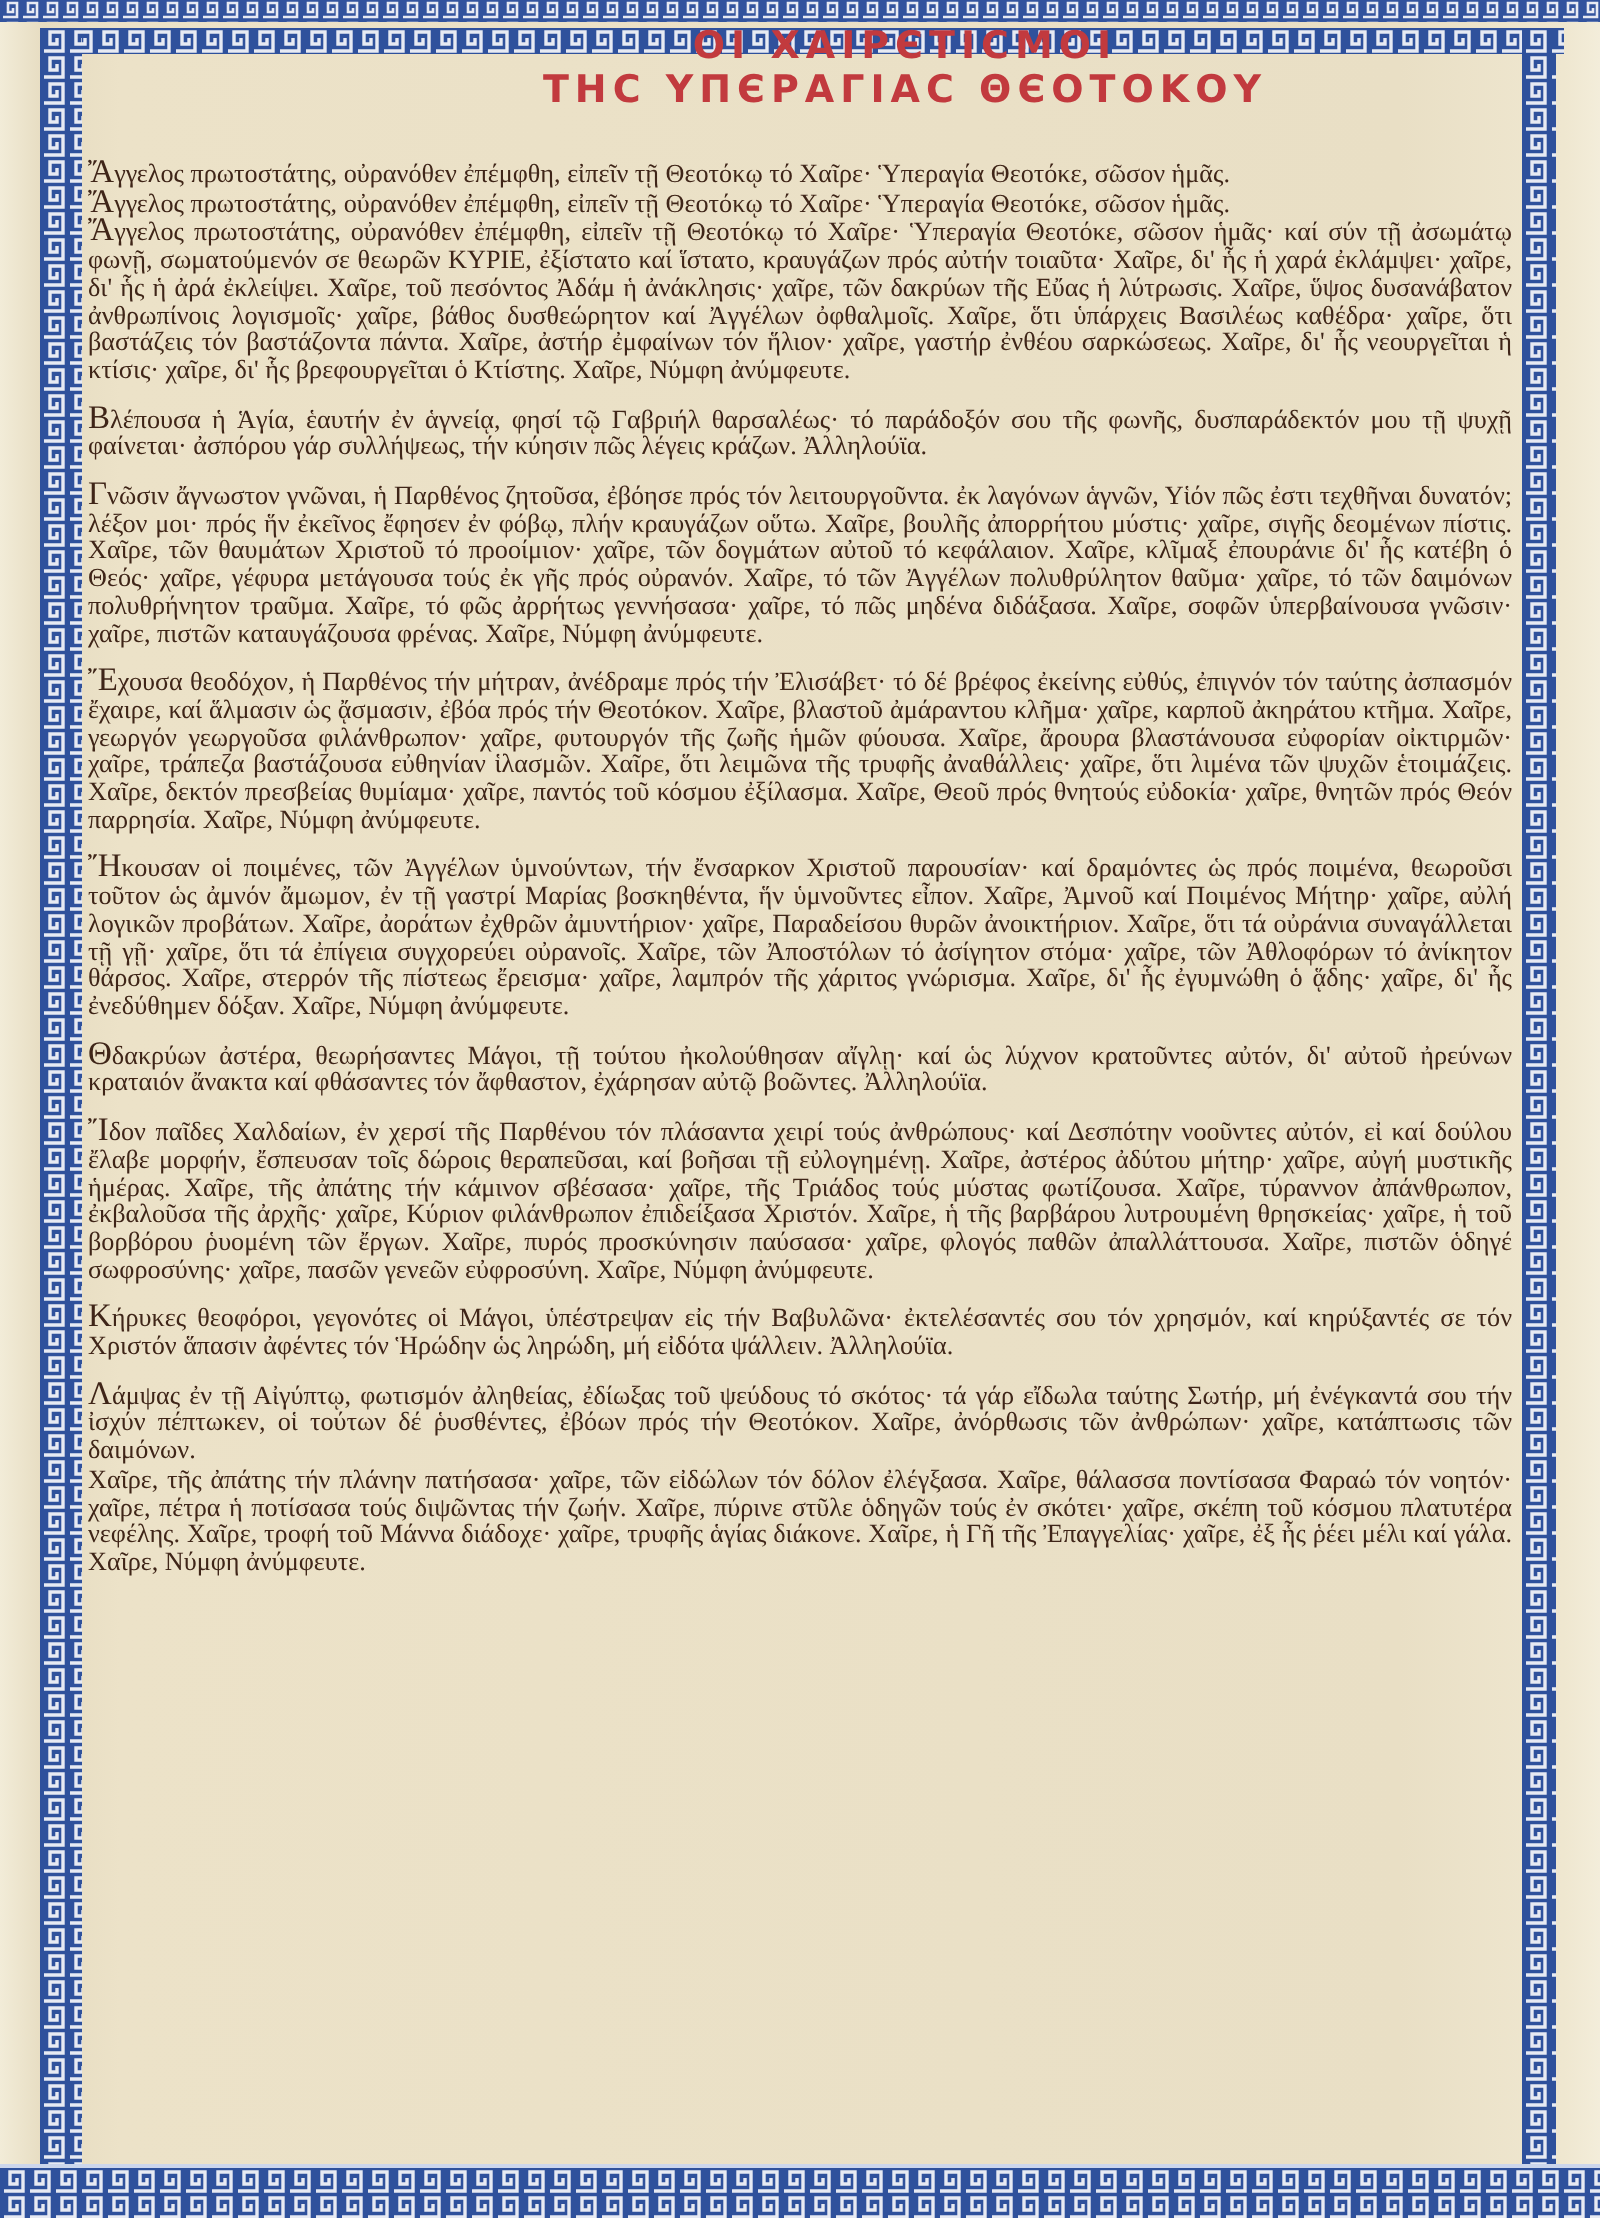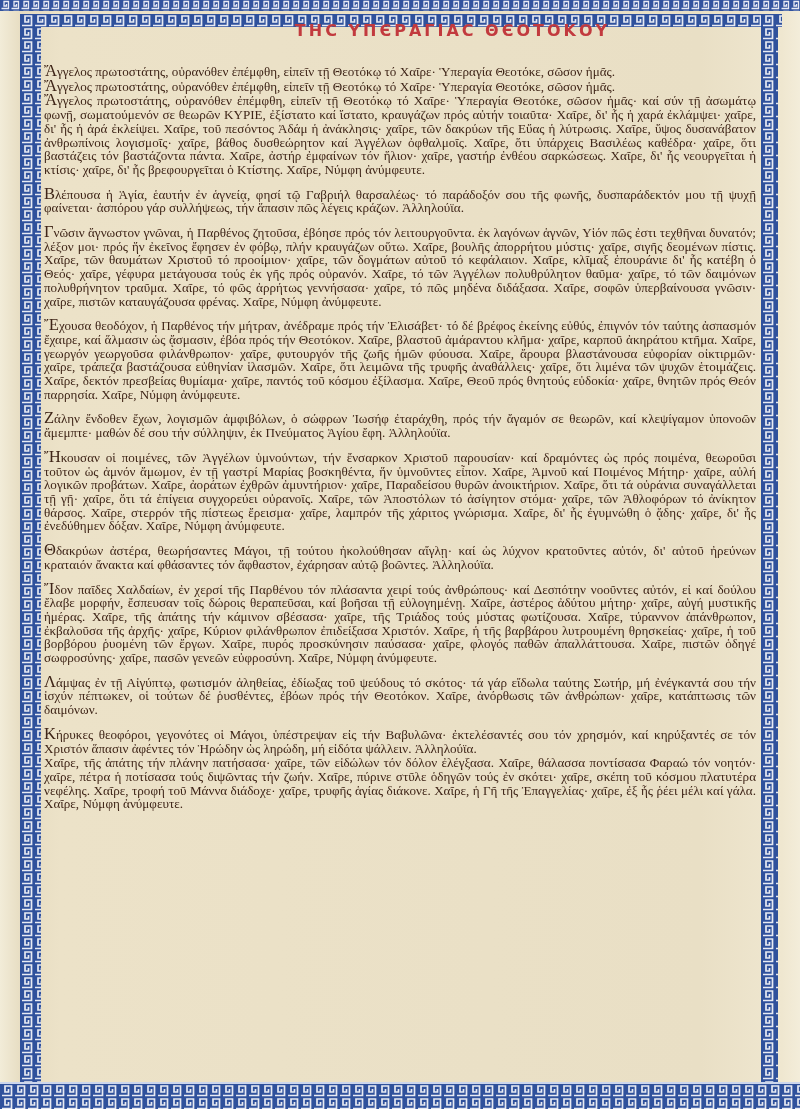--- a/index.html
+++ b/index.html
@@ -22,21 +22,21 @@
   }
   .title{
     text-align:center;
     padding-left:105px;
     color:#c23a3e;
     font-family:"DejaVu Sans","Liberation Sans",sans-serif;
     font-weight:bold;
     letter-spacing:3px;
   }
   .title-line{font-size:19px;line-height:15px;}
-  .title-line.second{margin-top:7px;font-size:16px;}
+  .title-line.second{margin-top:7px;font-size:19px;}
   .para{margin:10px 0 0 0;}
   .para.tight{margin-top:0;}
   .para.first{margin-top:26px;}
   .lead{font-size:16.5px;}
 </style>
 </head>
 <body>
 
 <div class="page">
 
@@ -75,31 +75,31 @@
   </div>
   <div class="strip strip-bottom" style="left:0;top:1082px;">
     <svg width="800" height="25">
         <rect width="800" height="25" fill="url(#meander)"></rect>
       </svg>
   </div>
 
   <div class="content">
 
     <div class="title">
+      <div class="title-line">ΟΙ ΧΑΙΡЄΤΙCΜΟΙ</div>
       <div class="title-line second">ΤΗC ΥΠЄΡΑΓΙΑC ΘЄΟΤΟΚΟΥ</div>
     </div>
 
     <div class="para first"><span class="lead">Ἄ</span><span>γγελος πρωτοστάτης, οὐρανόθεν ἐπέμφθη, εἰπεῖν τῇ Θεοτόκῳ τό Χαῖρε· Ὑπεραγία Θεοτόκε, σῶσον ἡμᾶς.</span></div>
     <div class="para tight"><span class="lead">Ἄ</span><span>γγελος πρωτοστάτης, οὐρανόθεν ἐπέμφθη, εἰπεῖν τῇ Θεοτόκῳ τό Χαῖρε· Ὑπεραγία Θεοτόκε, σῶσον ἡμᾶς.</span></div>
     <div class="para tight"><span class="lead">Ἄ</span><span>γγελος πρωτοστάτης, οὐρανόθεν ἐπέμφθη, εἰπεῖν τῇ Θεοτόκῳ τό Χαῖρε· Ὑπεραγία Θεοτόκε, σῶσον ἡμᾶς· καί σύν τῇ ἀσωμάτῳ φωνῇ, σωματούμενόν σε θεωρῶν ΚΥΡΙΕ, ἐξίστατο καί ἵστατο, κραυγάζων πρός αὐτήν τοιαῦτα· Χαῖρε, δι' ἧς ἡ χαρά ἐκλάμψει· χαῖρε, δι' ἧς ἡ ἀρά ἐκλείψει. Χαῖρε, τοῦ πεσόντος Ἀδάμ ἡ ἀνάκλησις· χαῖρε, τῶν δακρύων τῆς Εὔας ἡ λύτρωσις. Χαῖρε, ὕψος δυσανάβατον ἀνθρωπίνοις λογισμοῖς· χαῖρε, βάθος δυσθεώρητον καί Ἀγγέλων ὀφθαλμοῖς. Χαῖρε, ὅτι ὑπάρχεις Βασιλέως καθέδρα· χαῖρε, ὅτι βαστάζεις τόν βαστάζοντα πάντα. Χαῖρε, ἀστήρ ἐμφαίνων τόν ἥλιον· χαῖρε, γαστήρ ἐνθέου σαρκώσεως. Χαῖρε, δι' ἧς νεουργεῖται ἡ κτίσις· χαῖρε, δι' ἧς βρεφουργεῖται ὁ Κτίστης. Χαῖρε, Νύμφη ἀνύμφευτε.</span></div>
-    <div class="para"><span class="lead">Β</span><span>λέπουσα ἡ Ἁγία, ἑαυτήν ἐν ἁγνείᾳ, φησί τῷ Γαβριήλ θαρσαλέως· τό παράδοξόν σου τῆς φωνῆς, δυσπαράδεκτόν μου τῇ ψυχῇ φαίνεται· ἀσπόρου γάρ συλλήψεως, τήν ἅπασιν πῶς λέγεις κράζων. Ἀλληλούϊα.</span></div>
+    <div class="para"><span class="lead">Β</span><span>λέπουσα ἡ Ἁγία, ἑαυτήν ἐν ἁγνείᾳ, φησί τῷ Γαβριήλ θαρσαλέως· τό παράδοξόν σου τῆς φωνῆς, δυσπαράδεκτόν μου τῇ ψυχῇ φαίνεται· ἀσπόρου γάρ συλλήψεως, τήν κύησιν πῶς λέγεις κράζων. Ἀλληλούϊα.</span></div>
     <div class="para"><span class="lead">Γ</span><span>νῶσιν ἄγνωστον γνῶναι, ἡ Παρθένος ζητοῦσα, ἐβόησε πρός τόν λειτουργοῦντα. ἐκ λαγόνων ἁγνῶν, Υἱόν πῶς ἐστι τεχθῆναι δυνατόν; λέξον μοι· πρός ἥν ἐκεῖνος ἔφησεν ἐν φόβῳ, πλήν κραυγάζων οὕτω. Χαῖρε, βουλῆς ἀπορρήτου μύστις· χαῖρε, σιγῆς δεομένων πίστις. Χαῖρε, τῶν θαυμάτων Χριστοῦ τό προοίμιον· χαῖρε, τῶν δογμάτων αὐτοῦ τό κεφάλαιον. Χαῖρε, κλῖμαξ ἐπουράνιε δι' ἧς κατέβη ὁ Θεός· χαῖρε, γέφυρα μετάγουσα τούς ἐκ γῆς πρός οὐρανόν. Χαῖρε, τό τῶν Ἀγγέλων πολυθρύλητον θαῦμα· χαῖρε, τό τῶν δαιμόνων πολυθρήνητον τραῦμα. Χαῖρε, τό φῶς ἀρρήτως γεννήσασα· χαῖρε, τό πῶς μηδένα διδάξασα. Χαῖρε, σοφῶν ὑπερβαίνουσα γνῶσιν· χαῖρε, πιστῶν καταυγάζουσα φρένας. Χαῖρε, Νύμφη ἀνύμφευτε.</span></div>
     <div class="para"><span class="lead">Ἔ</span><span>χουσα θεοδόχον, ἡ Παρθένος τήν μήτραν, ἀνέδραμε πρός τήν Ἐλισάβετ· τό δέ βρέφος ἐκείνης εὐθύς, ἐπιγνόν τόν ταύτης ἀσπασμόν ἔχαιρε, καί ἅλμασιν ὡς ᾄσμασιν, ἐβόα πρός τήν Θεοτόκον. Χαῖρε, βλαστοῦ ἀμάραντου κλῆμα· χαῖρε, καρποῦ ἀκηράτου κτῆμα. Χαῖρε, γεωργόν γεωργοῦσα φιλάνθρωπον· χαῖρε, φυτουργόν τῆς ζωῆς ἡμῶν φύουσα. Χαῖρε, ἄρουρα βλαστάνουσα εὐφορίαν οἰκτιρμῶν· χαῖρε, τράπεζα βαστάζουσα εὐθηνίαν ἱλασμῶν. Χαῖρε, ὅτι λειμῶνα τῆς τρυφῆς ἀναθάλλεις· χαῖρε, ὅτι λιμένα τῶν ψυχῶν ἑτοιμάζεις. Χαῖρε, δεκτόν πρεσβείας θυμίαμα· χαῖρε, παντός τοῦ κόσμου ἐξίλασμα. Χαῖρε, Θεοῦ πρός θνητούς εὐδοκία· χαῖρε, θνητῶν πρός Θεόν παρρησία. Χαῖρε, Νύμφη ἀνύμφευτε.</span></div>
-    <div class="para"><span class="lead">Ζ</span><span>άλην ἔνδοθεν ἔχων, λογισμῶν ἀμφιβόλων, ὁ σώφρων Ἰωσήφ ἐταράχθη, πρός τήν ἄγαμόν σε θεωρῶν, καί κλεψίγαμον ὑπονοῶν ἄμεμπτε· μαθών δέ σου τήν σύλληψιν, ἐκ Πνεύματος Ἁγίου ἔφη. Ἀλληλούϊα.</span></div>
     <div class="para"><span class="lead">Ἤ</span><span>κουσαν οἱ ποιμένες, τῶν Ἀγγέλων ὑμνούντων, τήν ἔνσαρκον Χριστοῦ παρουσίαν· καί δραμόντες ὡς πρός ποιμένα, θεωροῦσι τοῦτον ὡς ἀμνόν ἄμωμον, ἐν τῇ γαστρί Μαρίας βοσκηθέντα, ἥν ὑμνοῦντες εἶπον. Χαῖρε, Ἀμνοῦ καί Ποιμένος Μήτηρ· χαῖρε, αὐλή λογικῶν προβάτων. Χαῖρε, ἀοράτων ἐχθρῶν ἀμυντήριον· χαῖρε, Παραδείσου θυρῶν ἀνοικτήριον. Χαῖρε, ὅτι τά οὐράνια συναγάλλεται τῇ γῇ· χαῖρε, ὅτι τά ἐπίγεια συγχορεύει οὐρανοῖς. Χαῖρε, τῶν Ἀποστόλων τό ἀσίγητον στόμα· χαῖρε, τῶν Ἀθλοφόρων τό ἀνίκητον θάρσος. Χαῖρε, στερρόν τῆς πίστεως ἔρεισμα· χαῖρε, λαμπρόν τῆς χάριτος γνώρισμα. Χαῖρε, δι' ἧς ἐγυμνώθη ὁ ᾅδης· χαῖρε, δι' ἧς ἐνεδύθημεν δόξαν. Χαῖρε, Νύμφη ἀνύμφευτε.</span></div>
     <div class="para"><span class="lead">Θ</span><span>δακρύων ἀστέρα, θεωρήσαντες Μάγοι, τῇ τούτου ἠκολούθησαν αἴγλῃ· καί ὡς λύχνον κρατοῦντες αὐτόν, δι' αὐτοῦ ἠρεύνων κραταιόν ἄνακτα καί φθάσαντες τόν ἄφθαστον, ἐχάρησαν αὐτῷ βοῶντες. Ἀλληλούϊα.</span></div>
     <div class="para"><span class="lead">Ἴ</span><span>δον παῖδες Χαλδαίων, ἐν χερσί τῆς Παρθένου τόν πλάσαντα χειρί τούς ἀνθρώπους· καί Δεσπότην νοοῦντες αὐτόν, εἰ καί δούλου ἔλαβε μορφήν, ἔσπευσαν τοῖς δώροις θεραπεῦσαι, καί βοῆσαι τῇ εὐλογημένῃ. Χαῖρε, ἀστέρος ἀδύτου μήτηρ· χαῖρε, αὐγή μυστικῆς ἡμέρας. Χαῖρε, τῆς ἀπάτης τήν κάμινον σβέσασα· χαῖρε, τῆς Τριάδος τούς μύστας φωτίζουσα. Χαῖρε, τύραννον ἀπάνθρωπον, ἐκβαλοῦσα τῆς ἀρχῆς· χαῖρε, Κύριον φιλάνθρωπον ἐπιδείξασα Χριστόν. Χαῖρε, ἡ τῆς βαρβάρου λυτρουμένη θρησκείας· χαῖρε, ἡ τοῦ βορβόρου ῥυομένη τῶν ἔργων. Χαῖρε, πυρός προσκύνησιν παύσασα· χαῖρε, φλογός παθῶν ἀπαλλάττουσα. Χαῖρε, πιστῶν ὁδηγέ σωφροσύνης· χαῖρε, πασῶν γενεῶν εὐφροσύνη. Χαῖρε, Νύμφη ἀνύμφευτε.</span></div>
+    <div class="para"><span class="lead">Κ</span><span>ήρυκες θεοφόροι, γεγονότες οἱ Μάγοι, ὑπέστρεψαν εἰς τήν Βαβυλῶνα· ἐκτελέσαντές σου τόν χρησμόν, καί κηρύξαντές σε τόν Χριστόν ἅπασιν ἀφέντες τόν Ἡρώδην ὡς ληρώδη, μή εἰδότα ψάλλειν. Ἀλληλούϊα.</span></div>
     <div class="para"><span class="lead">Λ</span><span>άμψας ἐν τῇ Αἰγύπτῳ, φωτισμόν ἀληθείας, ἐδίωξας τοῦ ψεύδους τό σκότος· τά γάρ εἴδωλα ταύτης Σωτήρ, μή ἐνέγκαντά σου τήν ἰσχύν πέπτωκεν, οἱ τούτων δέ ῥυσθέντες, ἐβόων πρός τήν Θεοτόκον. Χαῖρε, ἀνόρθωσις τῶν ἀνθρώπων· χαῖρε, κατάπτωσις τῶν δαιμόνων.</span></div>
-    <div class="para"><span class="lead">Κ</span><span>ήρυκες θεοφόροι, γεγονότες οἱ Μάγοι, ὑπέστρεψαν εἰς τήν Βαβυλῶνα· ἐκτελέσαντές σου τόν χρησμόν, καί κηρύξαντές σε τόν Χριστόν ἅπασιν ἀφέντες τόν Ἡρώδην ὡς ληρώδη, μή εἰδότα ψάλλειν. Ἀλληλούϊα.</span></div>
     <div class="para tight"><span class="lead"></span><span>Χαῖρε, τῆς ἀπάτης τήν πλάνην πατήσασα· χαῖρε, τῶν εἰδώλων τόν δόλον ἐλέγξασα. Χαῖρε, θάλασσα ποντίσασα Φαραώ τόν νοητόν· χαῖρε, πέτρα ἡ ποτίσασα τούς διψῶντας τήν ζωήν. Χαῖρε, πύρινε στῦλε ὁδηγῶν τούς ἐν σκότει· χαῖρε, σκέπη τοῦ κόσμου πλατυτέρα νεφέλης. Χαῖρε, τροφή τοῦ Μάννα διάδοχε· χαῖρε, τρυφῆς ἁγίας διάκονε. Χαῖρε, ἡ Γῆ τῆς Ἐπαγγελίας· χαῖρε, ἐξ ἧς ῥέει μέλι καί γάλα. Χαῖρε, Νύμφη ἀνύμφευτε.</span></div>
 
   </div>
 </div>
 
 </body></html>

